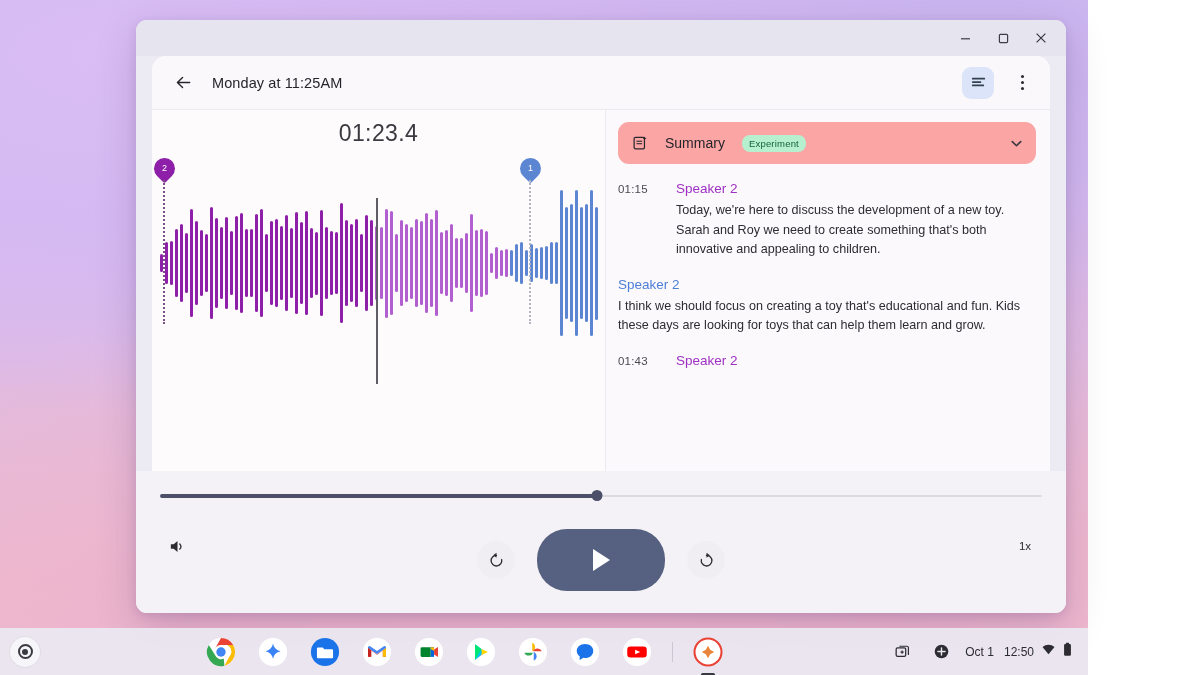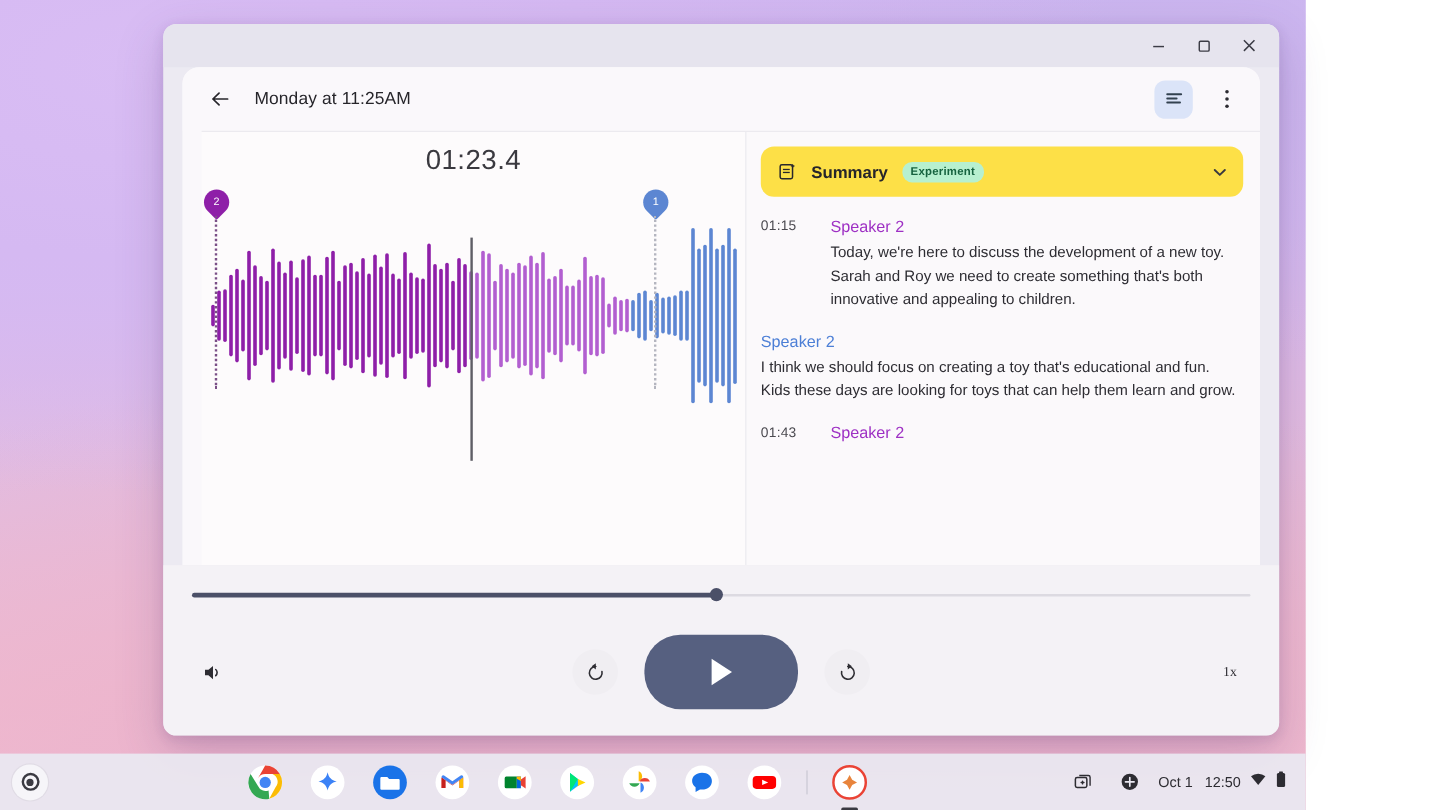--- a/index.html
+++ b/index.html
@@ -100,21 +100,20 @@
     justify-content: center; gap: 3px;
   }
   #overflow-menu i { width: 3px; height: 3px; border-radius: 50%; background: #2c2b31; display:block; }
 
   
   #content-split {
     flex: 1 1 auto;
     display: flex;
     min-height: 0;
     border-top: 1px solid #eceaef;
-    margin-left: 16px;
   }
 
   
   #wave-pane {
     width: 454px;
     flex: 0 0 454px;
     position: relative;
     background: #fdfbfc;
     border-right: 1px solid #eceaef;
   }
@@ -185,27 +184,26 @@
   
   #transcript-pane {
     flex: 1 1 auto;
     min-width: 0;
     background: #fbf9fb;
     padding: 12px 14px 0 12px;
     overflow: hidden;
   }
   #summary-row {
     height: 42px;
-    background: #fde047;
+    background: #fca5a5;
     border-radius: 11px;
     display: flex;
     align-items: center;
     padding: 0 12px 0 14px;
-    gap: 12px;
-    font-weight: bold;
+    gap: 17px;
   }
   #summary-icon { color: #28272c; display:flex; }
   #summary-label { font-size: 14px; color: #26252a; }
   #summary-badge {
     font-size: 9.5px;
     color: #16633f;
     background: #b7f0cf;
     border-radius: 8px;
     padding: 3px 7px;
     letter-spacing: .2px;
@@ -252,21 +250,21 @@
     transform: translateX(-50%);
   }
   #time-row {
     display: flex; justify-content: space-between;
     font-size: 11.5px; color: #4d4c53;
     margin-top: 10px;
     letter-spacing: .2px;
   }
   #controls {
     margin-top: 26px;
-    display: flex; align-items: center; font-family: Liberation Serif, serif;
+    display: flex; align-items: flex-start;
   }
   #volume-button { width: 34px; height: 34px; display: flex; align-items: center; justify-content: center; color: #2d2c32; }
   #center-controls {
     flex: 1 1 auto;
     display: flex; align-items: center; justify-content: center; gap: 22px;
   }
   .skip-button {
     width: 38px; height: 38px; border-radius: 50%;
     background: #f0eef2;
     display: flex; align-items: center; justify-content: center;

